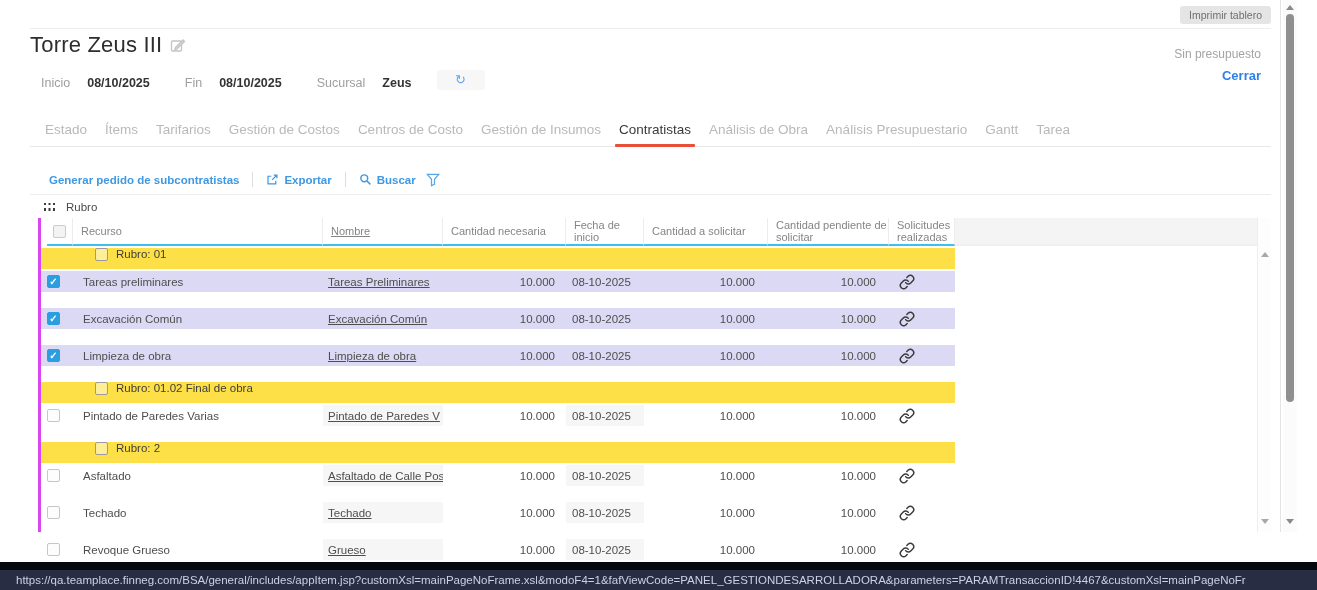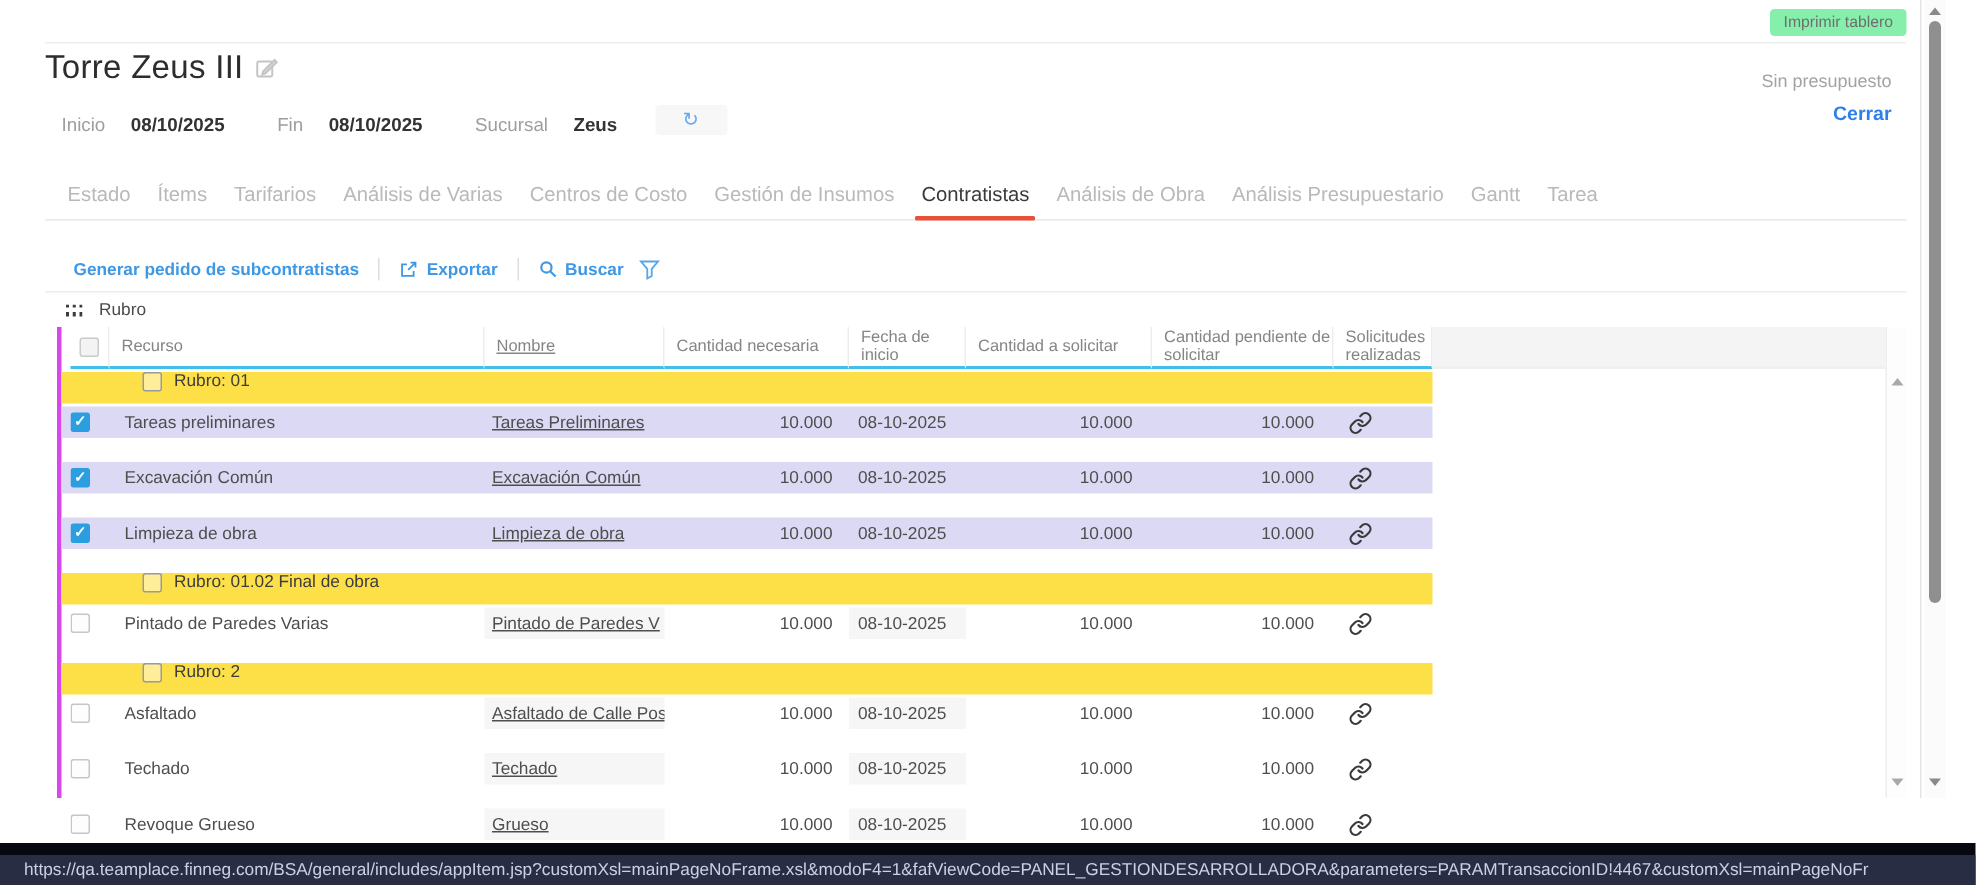--- a/index.html
+++ b/index.html
@@ -1,20 +1,20 @@
 <!DOCTYPE html>
 <html><head>
 <meta charset="utf-8">
 <style>
   * { margin:0; padding:0; box-sizing:border-box; }
   html,body { width:1317px; height:590px; overflow:hidden; background:#fff;
     font-family:"Liberation Sans", sans-serif; }
 
   
-  .print-btn { position:absolute; top:6px; right:46px; background:#86efac; color:#6f6f6f;
+  .print-btn { position:absolute; top:6px; right:46px; background:#e5e5e5; color:#6f6f6f;
     font-size:10.5px; padding:3px 9px; border-radius:3px; cursor:pointer; }
   .top-divider { position:absolute; top:28px; left:30px; right:46px; height:1px; background:#ededed; }
   .page-title-wrap { position:absolute; top:32px; left:30px; display:flex; align-items:center; gap:8px; }
   .page-title { font-size:22px; color:#2d2d2d; font-weight:500; letter-spacing:.2px; }
   .no-budget { position:absolute; top:47px; right:56px; font-size:12px; color:#a3a3a3; }
   .close-link { position:absolute; top:68px; right:56px; font-size:13px; color:#2e7fe8; font-weight:700; cursor:pointer; }
   .meta-row { position:absolute; top:70px; left:41px; display:flex; align-items:flex-end; font-size:12.5px;gap:11px; }
   .meta-label { color:#9e9e9e; margin-right:6px; }
   .meta-value { color:#333; font-weight:600; margin-right:24px; }
   .refresh-btn { width:48px; height:20px; background:#f7f7f7; border-radius:3px; color:#64a9ef;
@@ -121,21 +121,21 @@
   <span class="meta-value">08/10/2025</span>
   <span class="meta-label">Sucursal</span>
   <span class="meta-value" style="margin-right:0">Zeus</span>
   <span class="refresh-btn"><span>↻</span></span>
 </div>
 
 <div class="tab-bar">
     <div class="tab">Estado</div>
     <div class="tab">Ítems</div>
     <div class="tab">Tarifarios</div>
-    <div class="tab">Análisis de Varias</div>
+    <div class="tab">Gestión de Costos</div>
     <div class="tab">Centros de Costo</div>
     <div class="tab">Gestión de Insumos</div>
     <div class="tab active">Contratistas</div>
     <div class="tab">Análisis de Obra</div>
     <div class="tab">Análisis Presupuestario</div>
     <div class="tab">Gantt</div>
     <div class="tab">Tarea</div>
   </div>
 
 <div class="toolbar">

